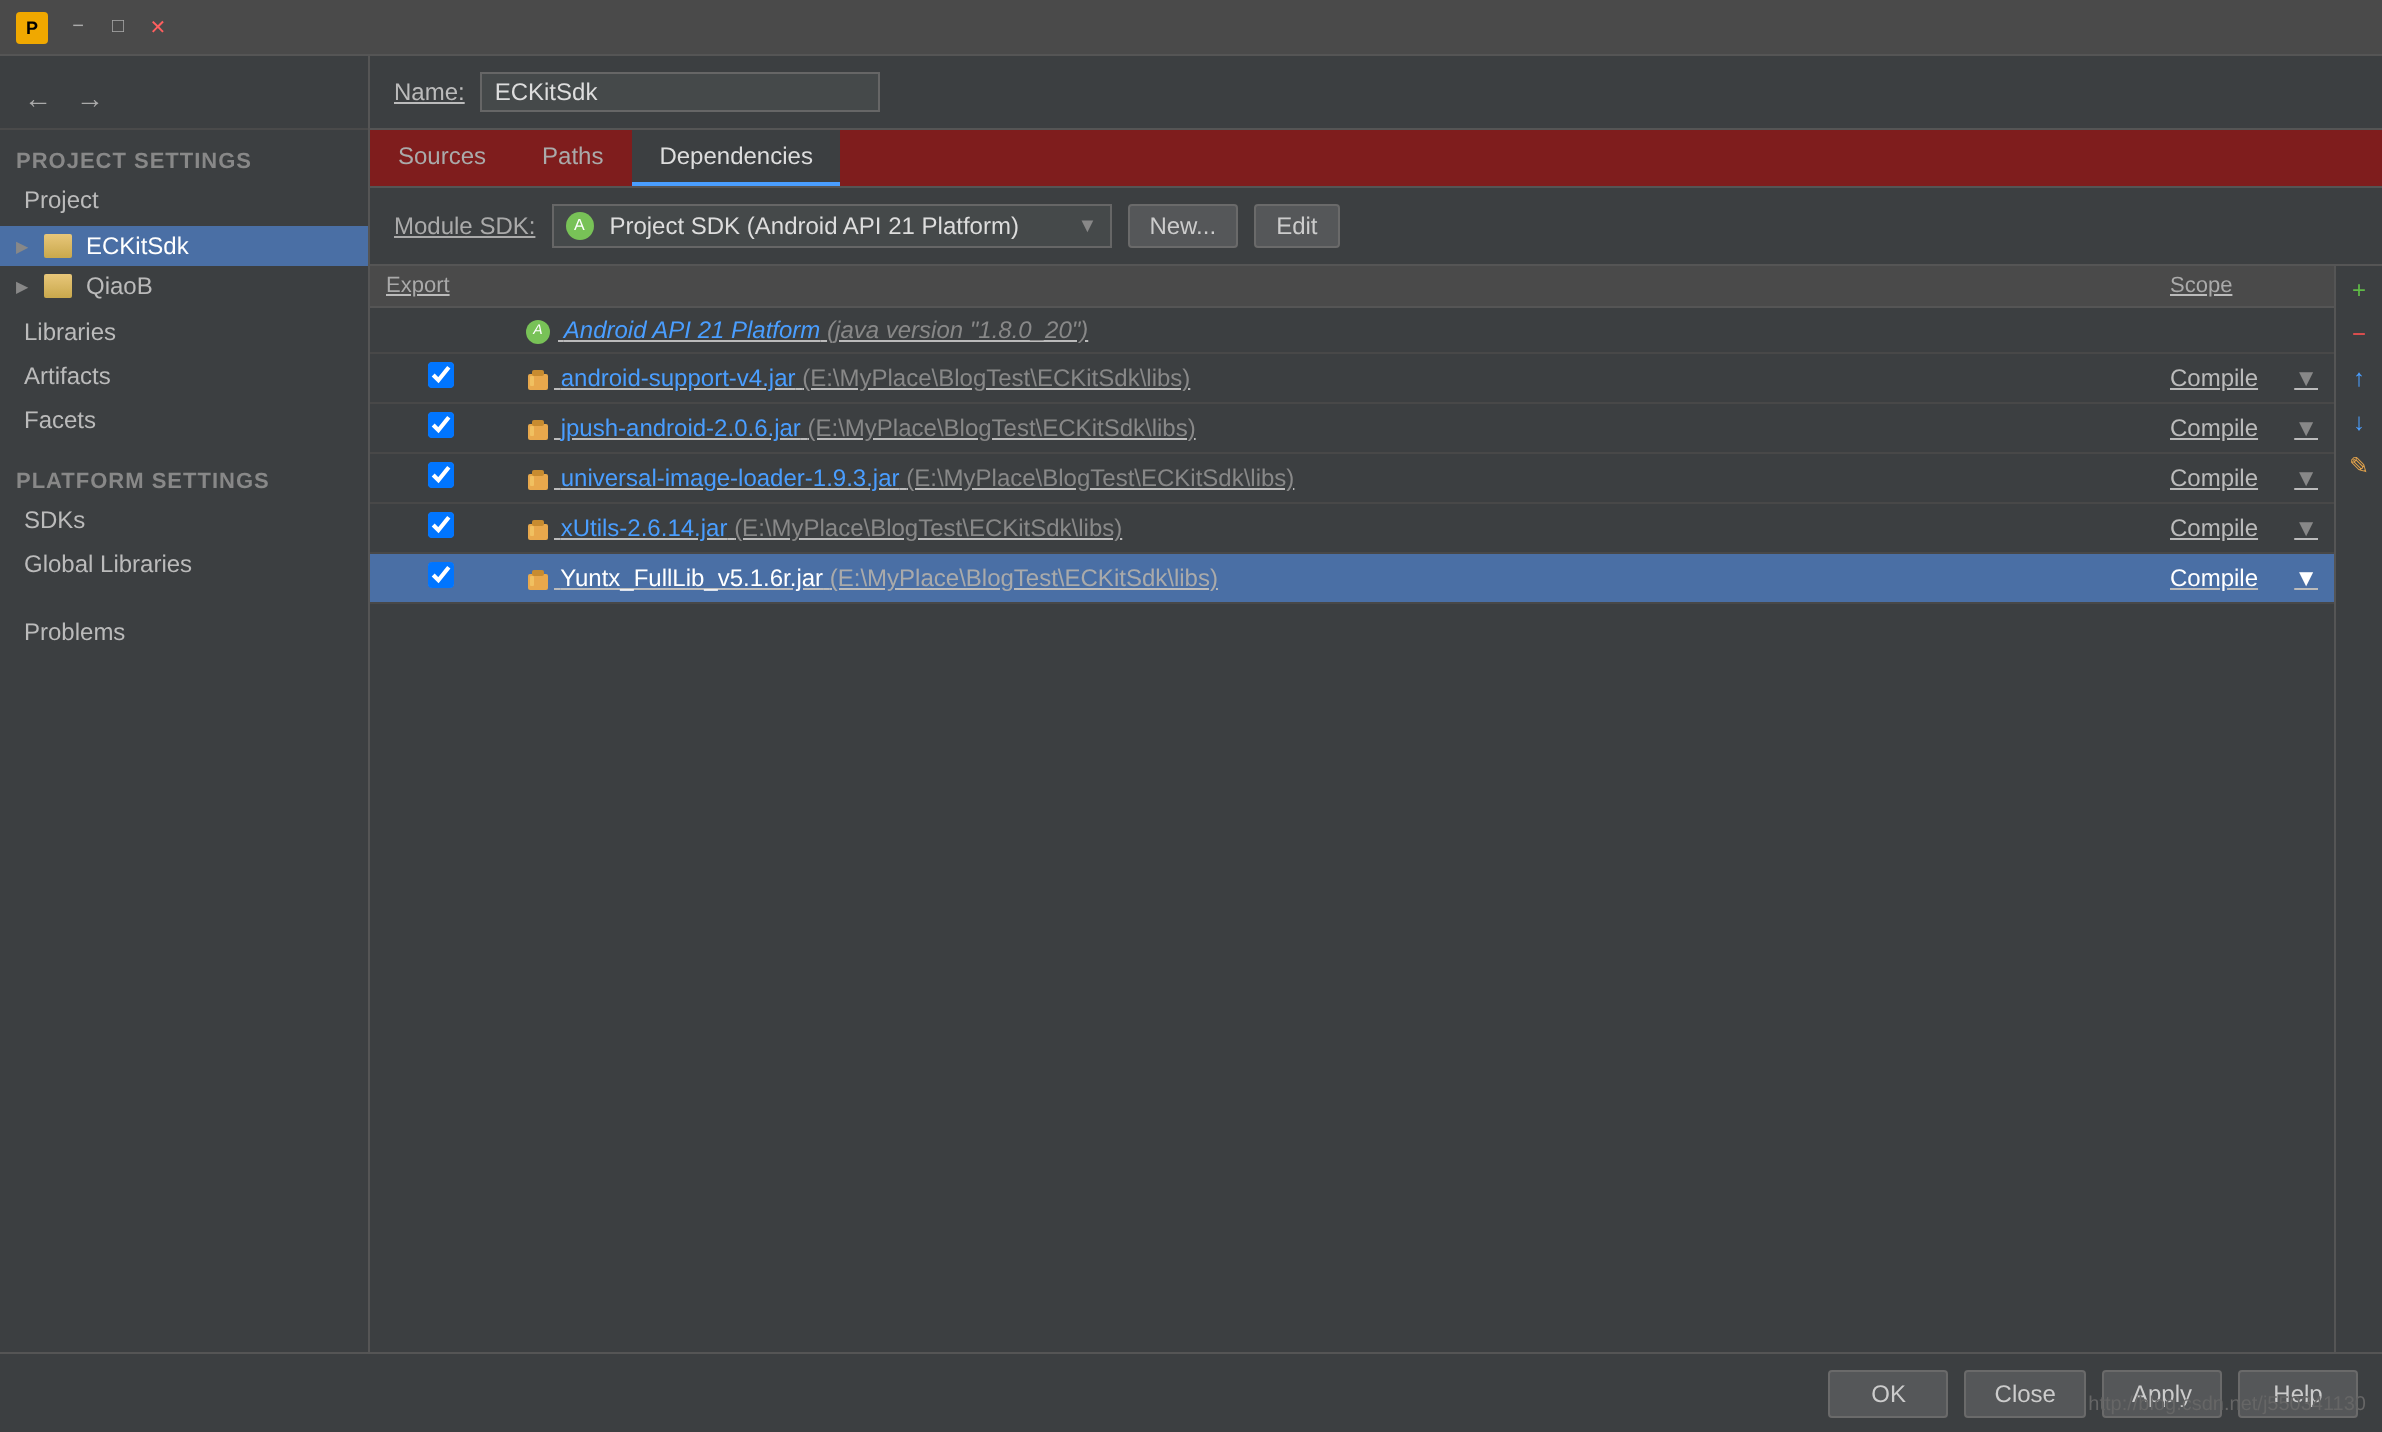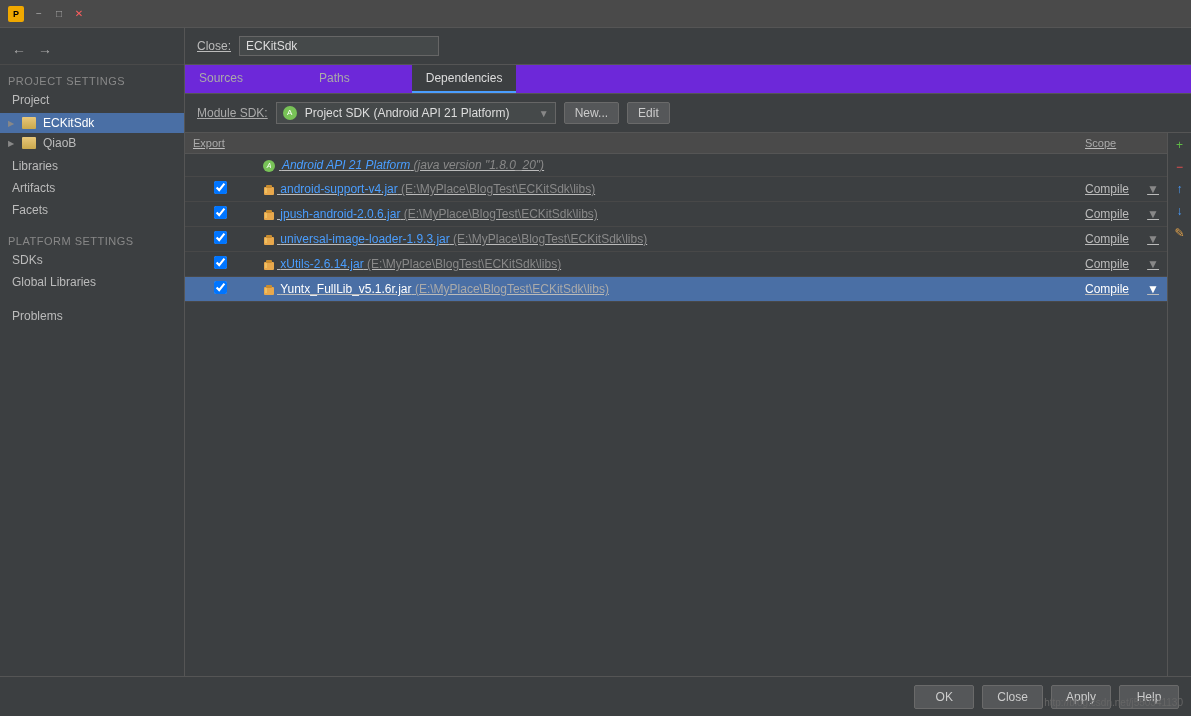--- a/index.html
+++ b/index.html
@@ -92,21 +92,21 @@
       border: none;
       background: transparent;
       color: #aaa;
       font-size: 14px;
       border-radius: 2px;
     }
 
     .section-header {
       padding: 6px 8px 2px 8px;
       font-size: 11px;
-      font-weight: normal;
+      font-weight: bold;
       color: #888888;
       text-transform: uppercase;
       letter-spacing: 0.5px;
     }
 
     .sidebar-item {
       padding: 4px 8px 4px 12px;
       cursor: pointer;
       display: flex;
       align-items: center;
@@ -163,22 +163,21 @@
       color: #dddddd;
       padding: 2px 6px;
       font-size: 12px;
       width: 200px;
       outline: none;
     }
 
     .tabs {
       display: flex;
       border-bottom: 1px solid #555;
-      background: #6d28d9;
-      gap: 48px;
+      background: #7f1d1d;
     }
     .tab {
       padding: 6px 14px;
       cursor: pointer;
       font-size: 12px;
       color: #aaaaaa;
       border-bottom: 2px solid transparent;
     }
     .tab.active {
       color: #dddddd;
@@ -432,21 +431,21 @@
     <div style="margin-top: 12px;">
       <div class="sidebar-item">
         <span>Problems</span>
       </div>
     </div>
   </div>
 
   <div class="content">
 
     <div class="name-bar">
-      <span class="name-label">Close:</span>
+      <span class="name-label">Name:</span>
       <input class="name-input" type="text" value="ECKitSdk" style="">
     </div>
 
     <div class="tabs">
       <div class="tab">
         <span>Sources</span>
       </div>
       <div class="tab">
         <span>Paths</span>
       </div>

